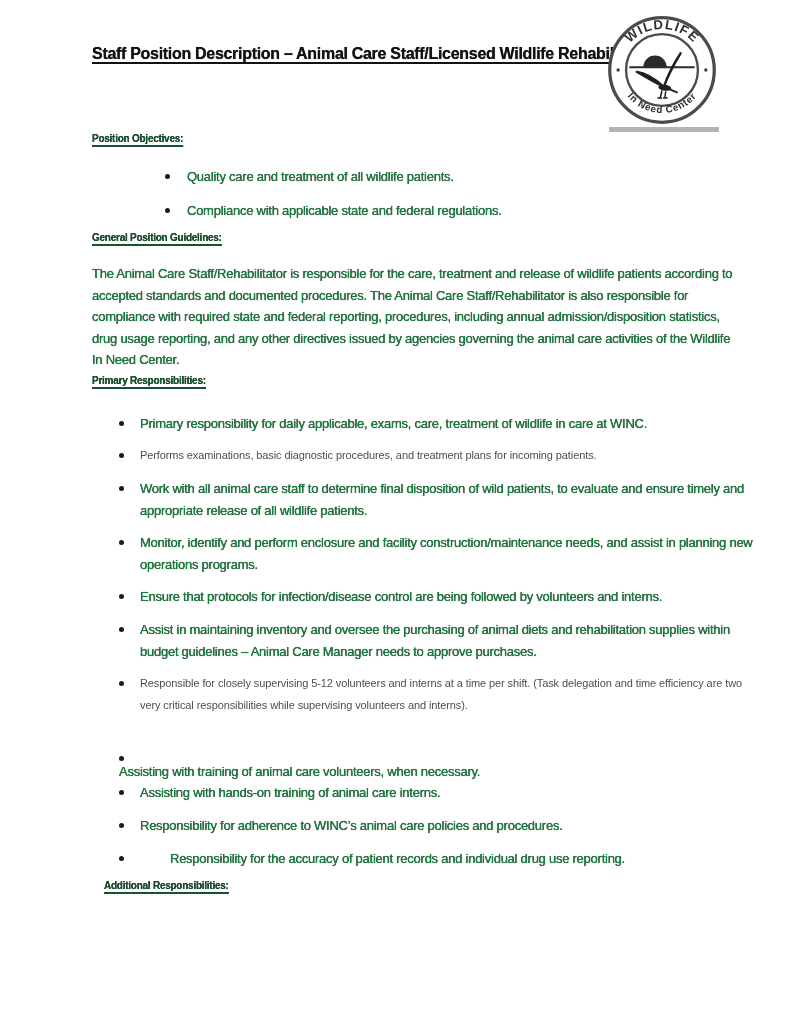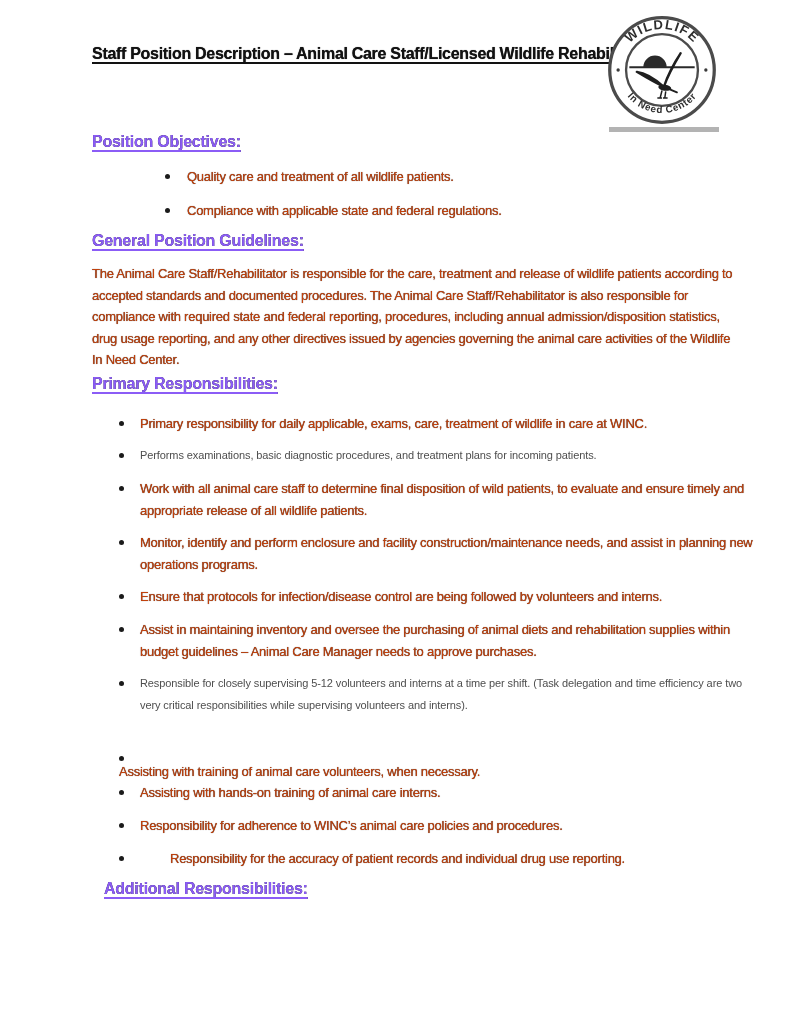--- a/index.html
+++ b/index.html
@@ -5,29 +5,29 @@
   html,body{margin:0;padding:0;}
   body{
     width:791px;height:1024px;background:#ffffff;position:relative;
     font-family:"Liberation Sans","DejaVu Sans",sans-serif;
     color:#1a1a1a;overflow:hidden;
   }
   .abs{position:absolute;}
   
   .dark{
     font-size:13px;line-height:21.5px;letter-spacing:-0.25px;
-    color:#c2410c;text-shadow:0 0 0.7px #1c1c1c;
+    color:#15803d;text-shadow:0 0 0.7px #1c1c1c;
   }
   .light{
     font-size:11px;line-height:21.5px;letter-spacing:-0.1px;
     color:#4e4e4e;font-weight:400;
   }
   .heading{
-    font-size:16px;font-weight:700;letter-spacing:-0.25px;
-    color:#8b5cf6;text-shadow:0 0 0.6px #151515;
+    font-size:10px;font-weight:700;letter-spacing:-0.25px;
+    color:#14532d;text-shadow:0 0 0.6px #151515;
   }
   .heading .hu, .title .hu{
     text-decoration:underline;text-decoration-thickness:1.6px;text-underline-offset:2.5px;
   }
   .title{
     left:92px;top:45px;width:560px;
     font-size:16px;font-weight:700;letter-spacing:-0.3px;
     color:#121212;text-shadow:0 0 0.7px #121212;white-space:nowrap;text-align:center;
   }
   

